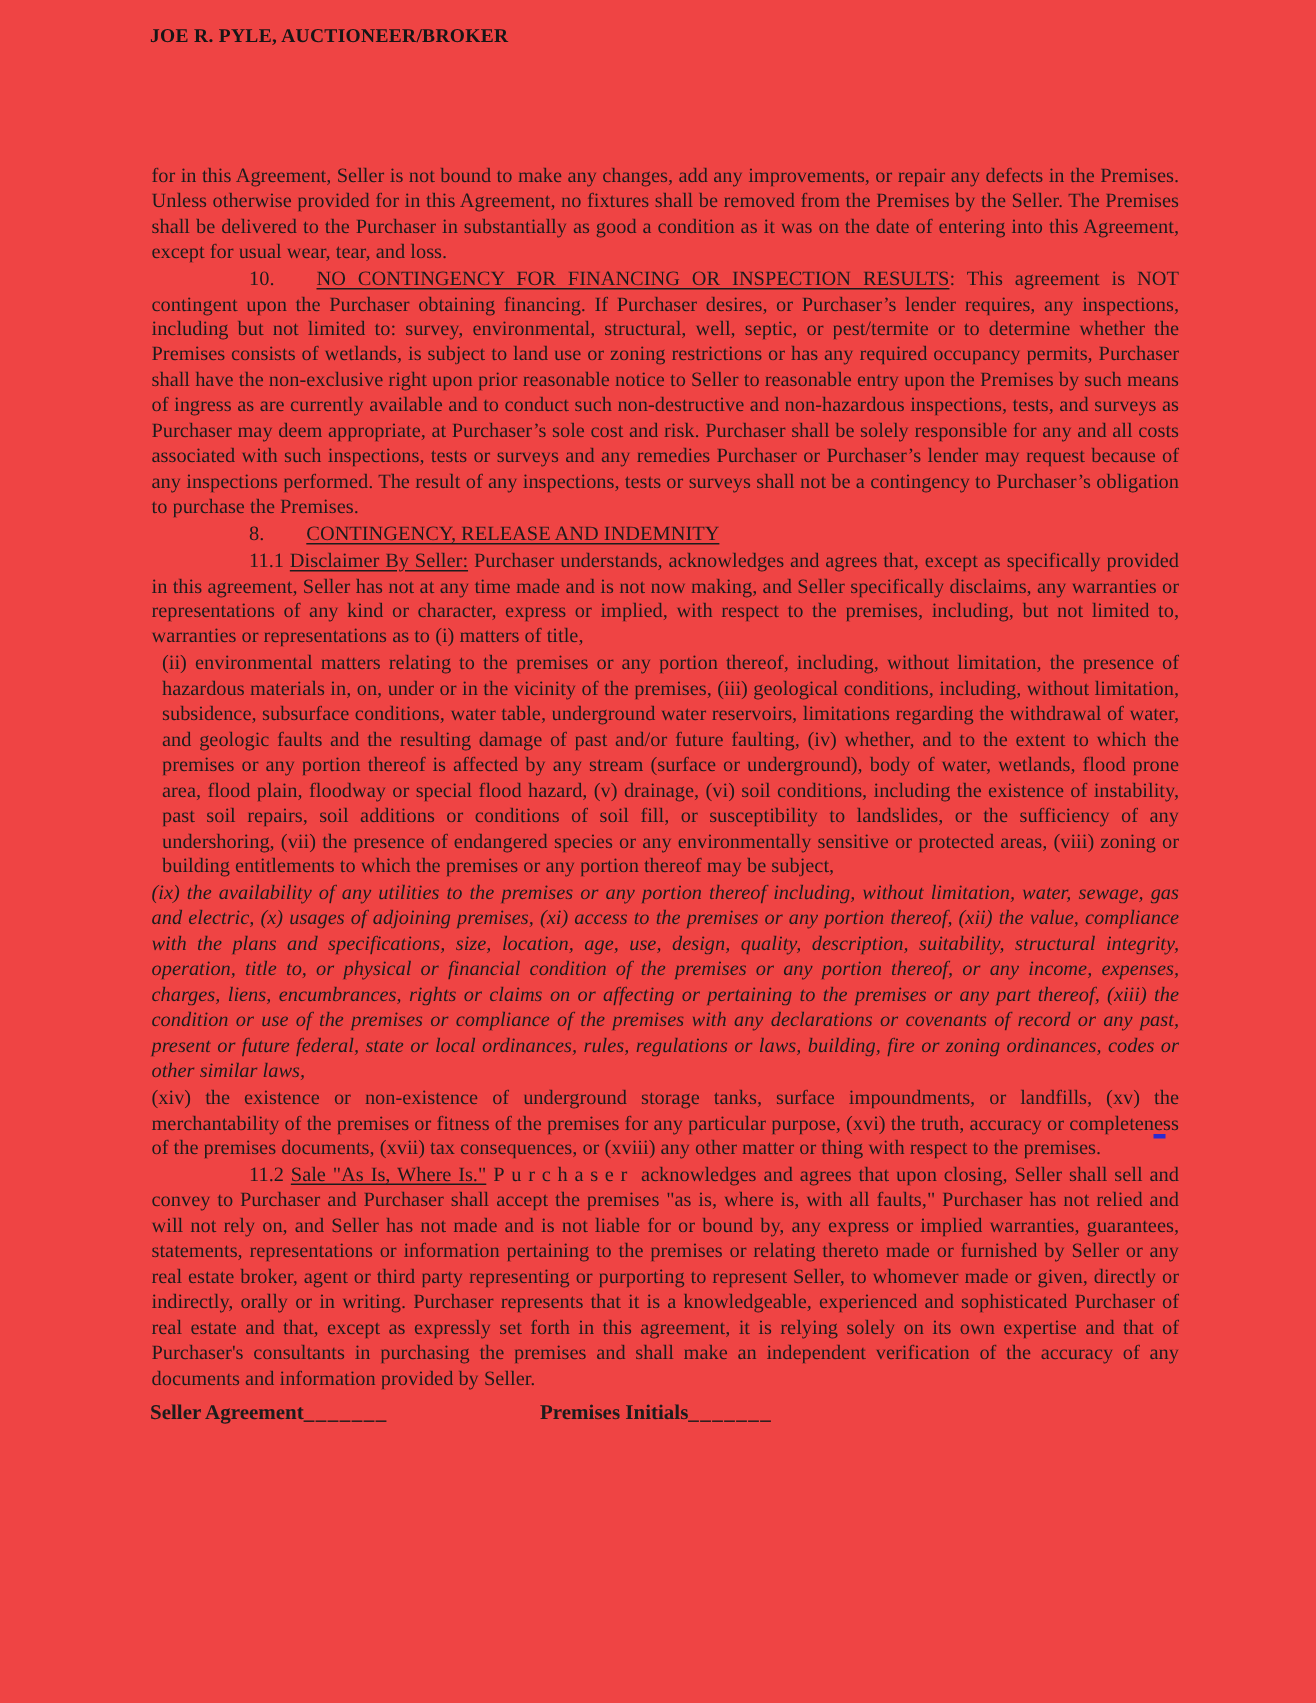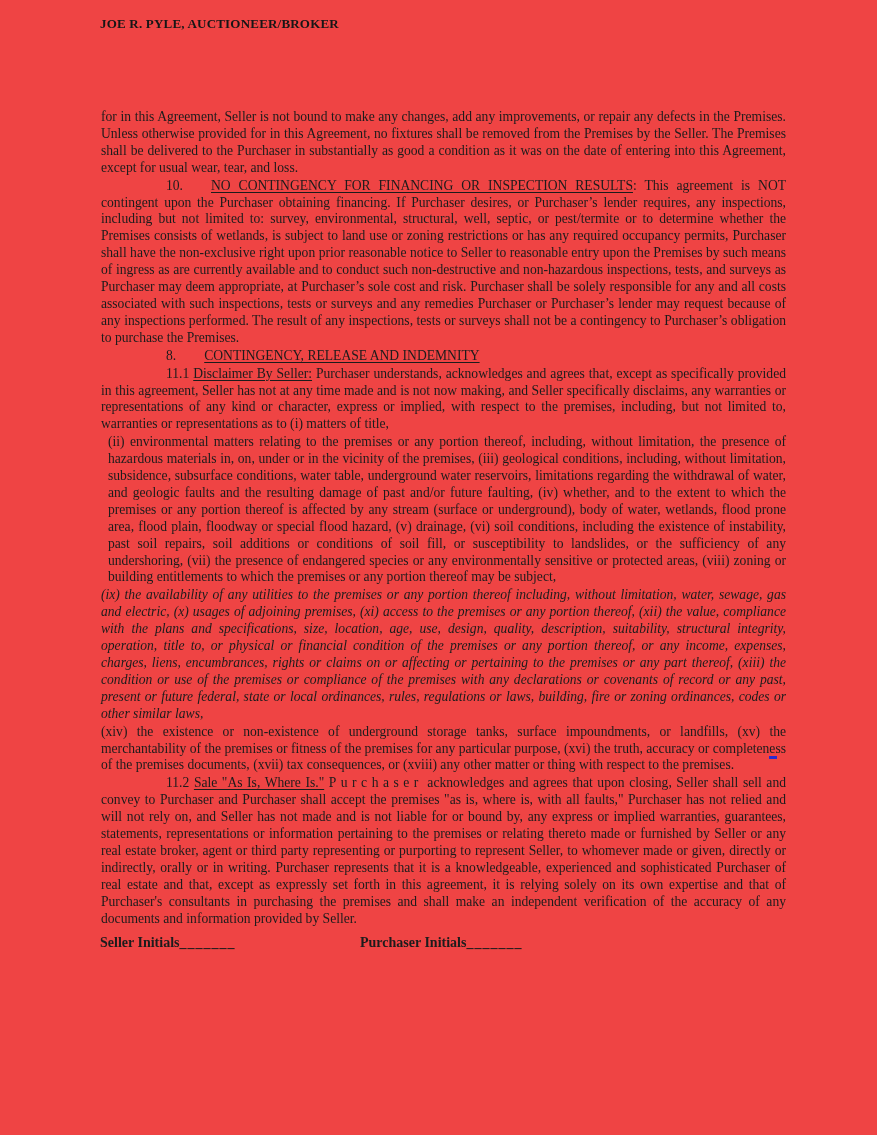--- a/index.html
+++ b/index.html
@@ -63,21 +63,21 @@
 
     <p class="para sub-ind">(ii) environmental matters relating to the premises or any portion thereof, including, without limitation, the presence of hazardous materials in, on, under or in the vicinity of the premises, (iii) geological conditions, including, without limitation, subsidence, subsurface conditions, water table, underground water reservoirs, limitations regarding the withdrawal of water, and geologic faults and the resulting damage of past and/or future faulting, (iv) whether, and to the extent to which the premises or any portion thereof is affected by any stream (surface or underground), body of water, wetlands, flood prone area, flood plain, floodway or special flood hazard, (v) drainage, (vi) soil conditions, including the existence of instability, past soil repairs, soil additions or conditions of soil fill, or susceptibility to landslides, or the sufficiency of any undershoring, (vii) the presence of endangered species or any environmentally sensitive or protected areas, (viii) zoning or building entitlements to which the premises or any portion thereof may be subject,</p>
 
     <p class="para mt-c">(ix) the availability of any utilities to the premises or any portion thereof including, without limitation, water, sewage, gas and electric, (x) usages of adjoining premises,  (xi) access to the premises or any portion thereof, (xii) the value, compliance with the plans and specifications, size, location, age, use, design, quality, description, suitability, structural integrity, operation, title to, or physical or financial condition of the premises or any portion thereof, or any income, expenses, charges, liens, encumbrances, rights or claims on or affecting or pertaining to the premises or any part thereof, (xiii) the condition or use of the premises or compliance of the premises with any declarations or covenants of record or any past, present or future federal, state or local ordinances, rules, regulations or laws, building, fire or zoning ordinances, codes or other similar laws,</p>
 
     <p class="para mt-d">(xiv) the existence or non-existence of underground storage tanks, surface impoundments, or landfills, (xv) the merchantability of the premises or fitness of the premises for any particular purpose, (xvi) the truth, accuracy or completeness of the premises documents, (xvii) tax consequences, or (xviii) any other matter or thing with respect to the premises.</p>
 
     <p class="para indent1 mt-112"><span>11.2</span> <span class="u">Sale "As Is, Where Is."</span> <span class="spaced">Purchaser</span> <span>acknowledges and agrees that upon closing, Seller shall sell and convey to Purchaser and Purchaser shall accept the premises "as is, where is, with all faults," Purchaser has not relied and will not rely on, and Seller has not made and is not liable for or bound by, any express or implied warranties, guarantees, statements, representations or information pertaining to the premises or relating thereto made or furnished by Seller or any real estate broker, agent or third party representing or purporting to represent Seller, to whomever made or given, directly or indirectly, orally or in writing. Purchaser represents that it is a knowledgeable, experienced and sophisticated Purchaser of real estate and that, except as expressly set forth in this agreement, it is relying solely on its own expertise and that of Purchaser's consultants in purchasing the premises and shall make an independent verification of the accuracy of any documents and information provided by Seller.</span></p>
 
     <div class="initials">
-      <div class="init-item"><span>Seller Initials</span><span class="blank">_______</span></div>
-      <div class="init-item"><span>Purchaser Initials</span><span class="blank">_______</span></div>
+      <div class="init-item"><span>Seller Agreement</span><span class="blank">_______</span></div>
+      <div class="init-item"><span>Premises Initials</span><span class="blank">_______</span></div>
     </div>
 
   </div>
 
   <div class="artifact"></div>
 
 </div>
 
 </body></html>

